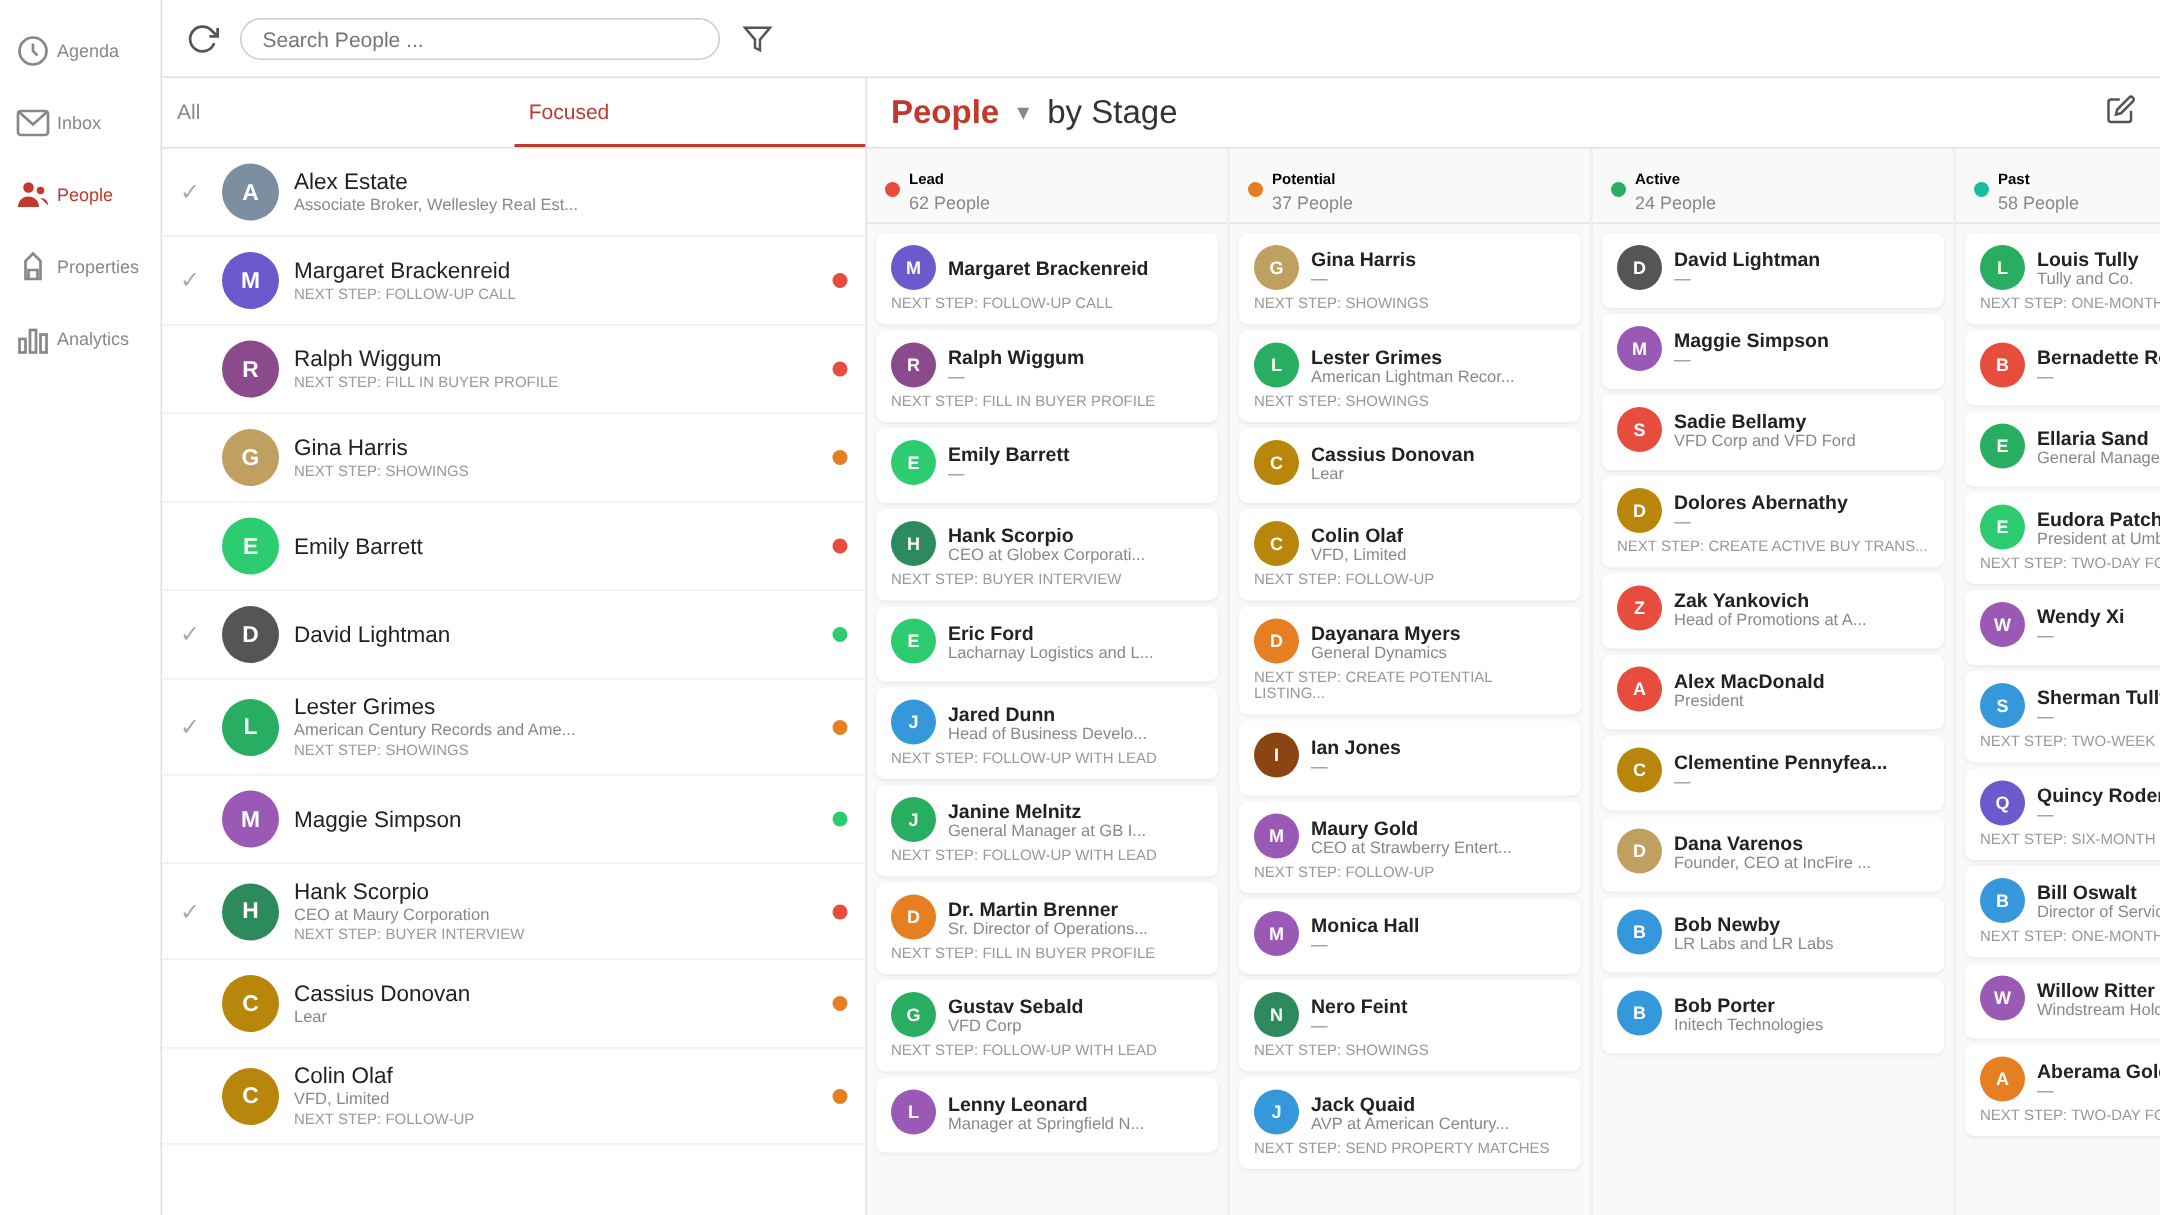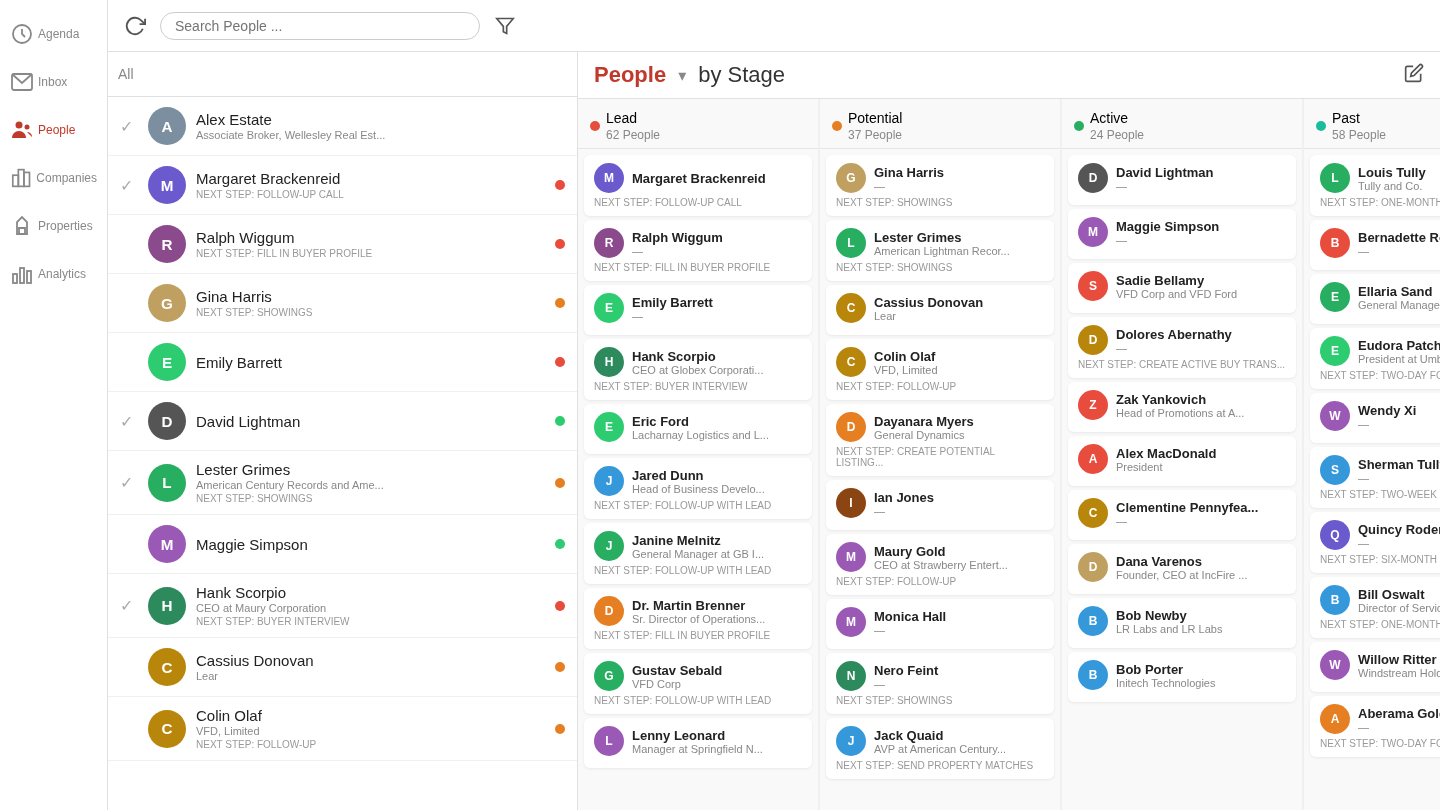--- a/index.html
+++ b/index.html
@@ -177,21 +177,21 @@
     }
     .col-header {
       padding: 10px 12px 6px;
       background: #f9f9f9;
       border-bottom: 1px solid #e5e5e5;
       display: flex;
       align-items: center;
       gap: 6px;
     }
     .col-dot { width: 10px; height: 10px; border-radius: 50%; }
-    .col-title { font-size: 14px; font-weight: 400; }
+    .col-title { font-size: 10px; font-weight: 700; }
     .col-count { font-size: 12px; color: #888; display: block; margin-top: 1px; }
     .col-cards {
       overflow-y: auto;
       flex: 1;
       padding: 6px;
       display: flex;
       flex-direction: column;
       gap: 4px;
     }
     .kanban-card {
@@ -233,28 +233,20 @@
     <svg viewBox="0 0 24 24" fill="currentColor">
         <circle cx="9" cy="7" r="3.5"></circle>
         <path d="M2 20c0-4 3.1-7 7-7s7 3 7 7"></path>
         <circle cx="17" cy="9" r="2.5"></circle>
         <path d="M17 14c2.5 0 5 1.5 5 5"></path>
       </svg>
     <span>People</span>
   </div>
   <div class="sidebar-item">
     <svg viewBox="0 0 24 24" fill="none" stroke="currentColor" stroke-width="1.8">
-        <rect x="3" y="9" width="6" height="12"></rect>
-        <rect x="9" y="3" width="6" height="18"></rect>
-        <rect x="15" y="6" width="6" height="15"></rect>
-      </svg>
-    <span>Companies</span>
-  </div>
-  <div class="sidebar-item">
-    <svg viewBox="0 0 24 24" fill="none" stroke="currentColor" stroke-width="1.8">
         <path d="M7 20V8l5-5 5 5v12H7z"></path>
         <path d="M9 20v-6h6v6"></path>
       </svg>
     <span>Properties</span>
   </div>
   <div class="sidebar-item">
     <svg viewBox="0 0 24 24" fill="none" stroke="currentColor" stroke-width="1.8">
         <rect x="3" y="12" width="4" height="9"></rect>
         <rect x="10" y="6" width="4" height="15"></rect>
         <rect x="17" y="9" width="4" height="12"></rect>
@@ -278,20 +270,21 @@
           <polygon points="22 3 2 3 10 12.46 10 19 14 21 14 12.46 22 3"></polygon>
         </svg>
     </div>
   </div>
 
   <div class="content-area">
 
     <div class="list-panel">
       <div class="list-tabs">
         <div class="list-tab">All</div>
+        <div class="list-tab active">Focused</div>
       </div>
       <div class="list-items" id="list-items-container">
           <div class="list-item">
             <span class="check-icon checked">✓</span>
             <div class="avatar-circle" style="width: 38px; height: 38px; font-size: 15.2px; background: rgb(123, 143, 160);">A</div>
             <div class="list-item-info">
               <div class="list-item-name">Alex Estate</div>
               <div class="list-item-sub">Associate Broker, Wellesley Real Est...</div>
             </div>
           </div>

